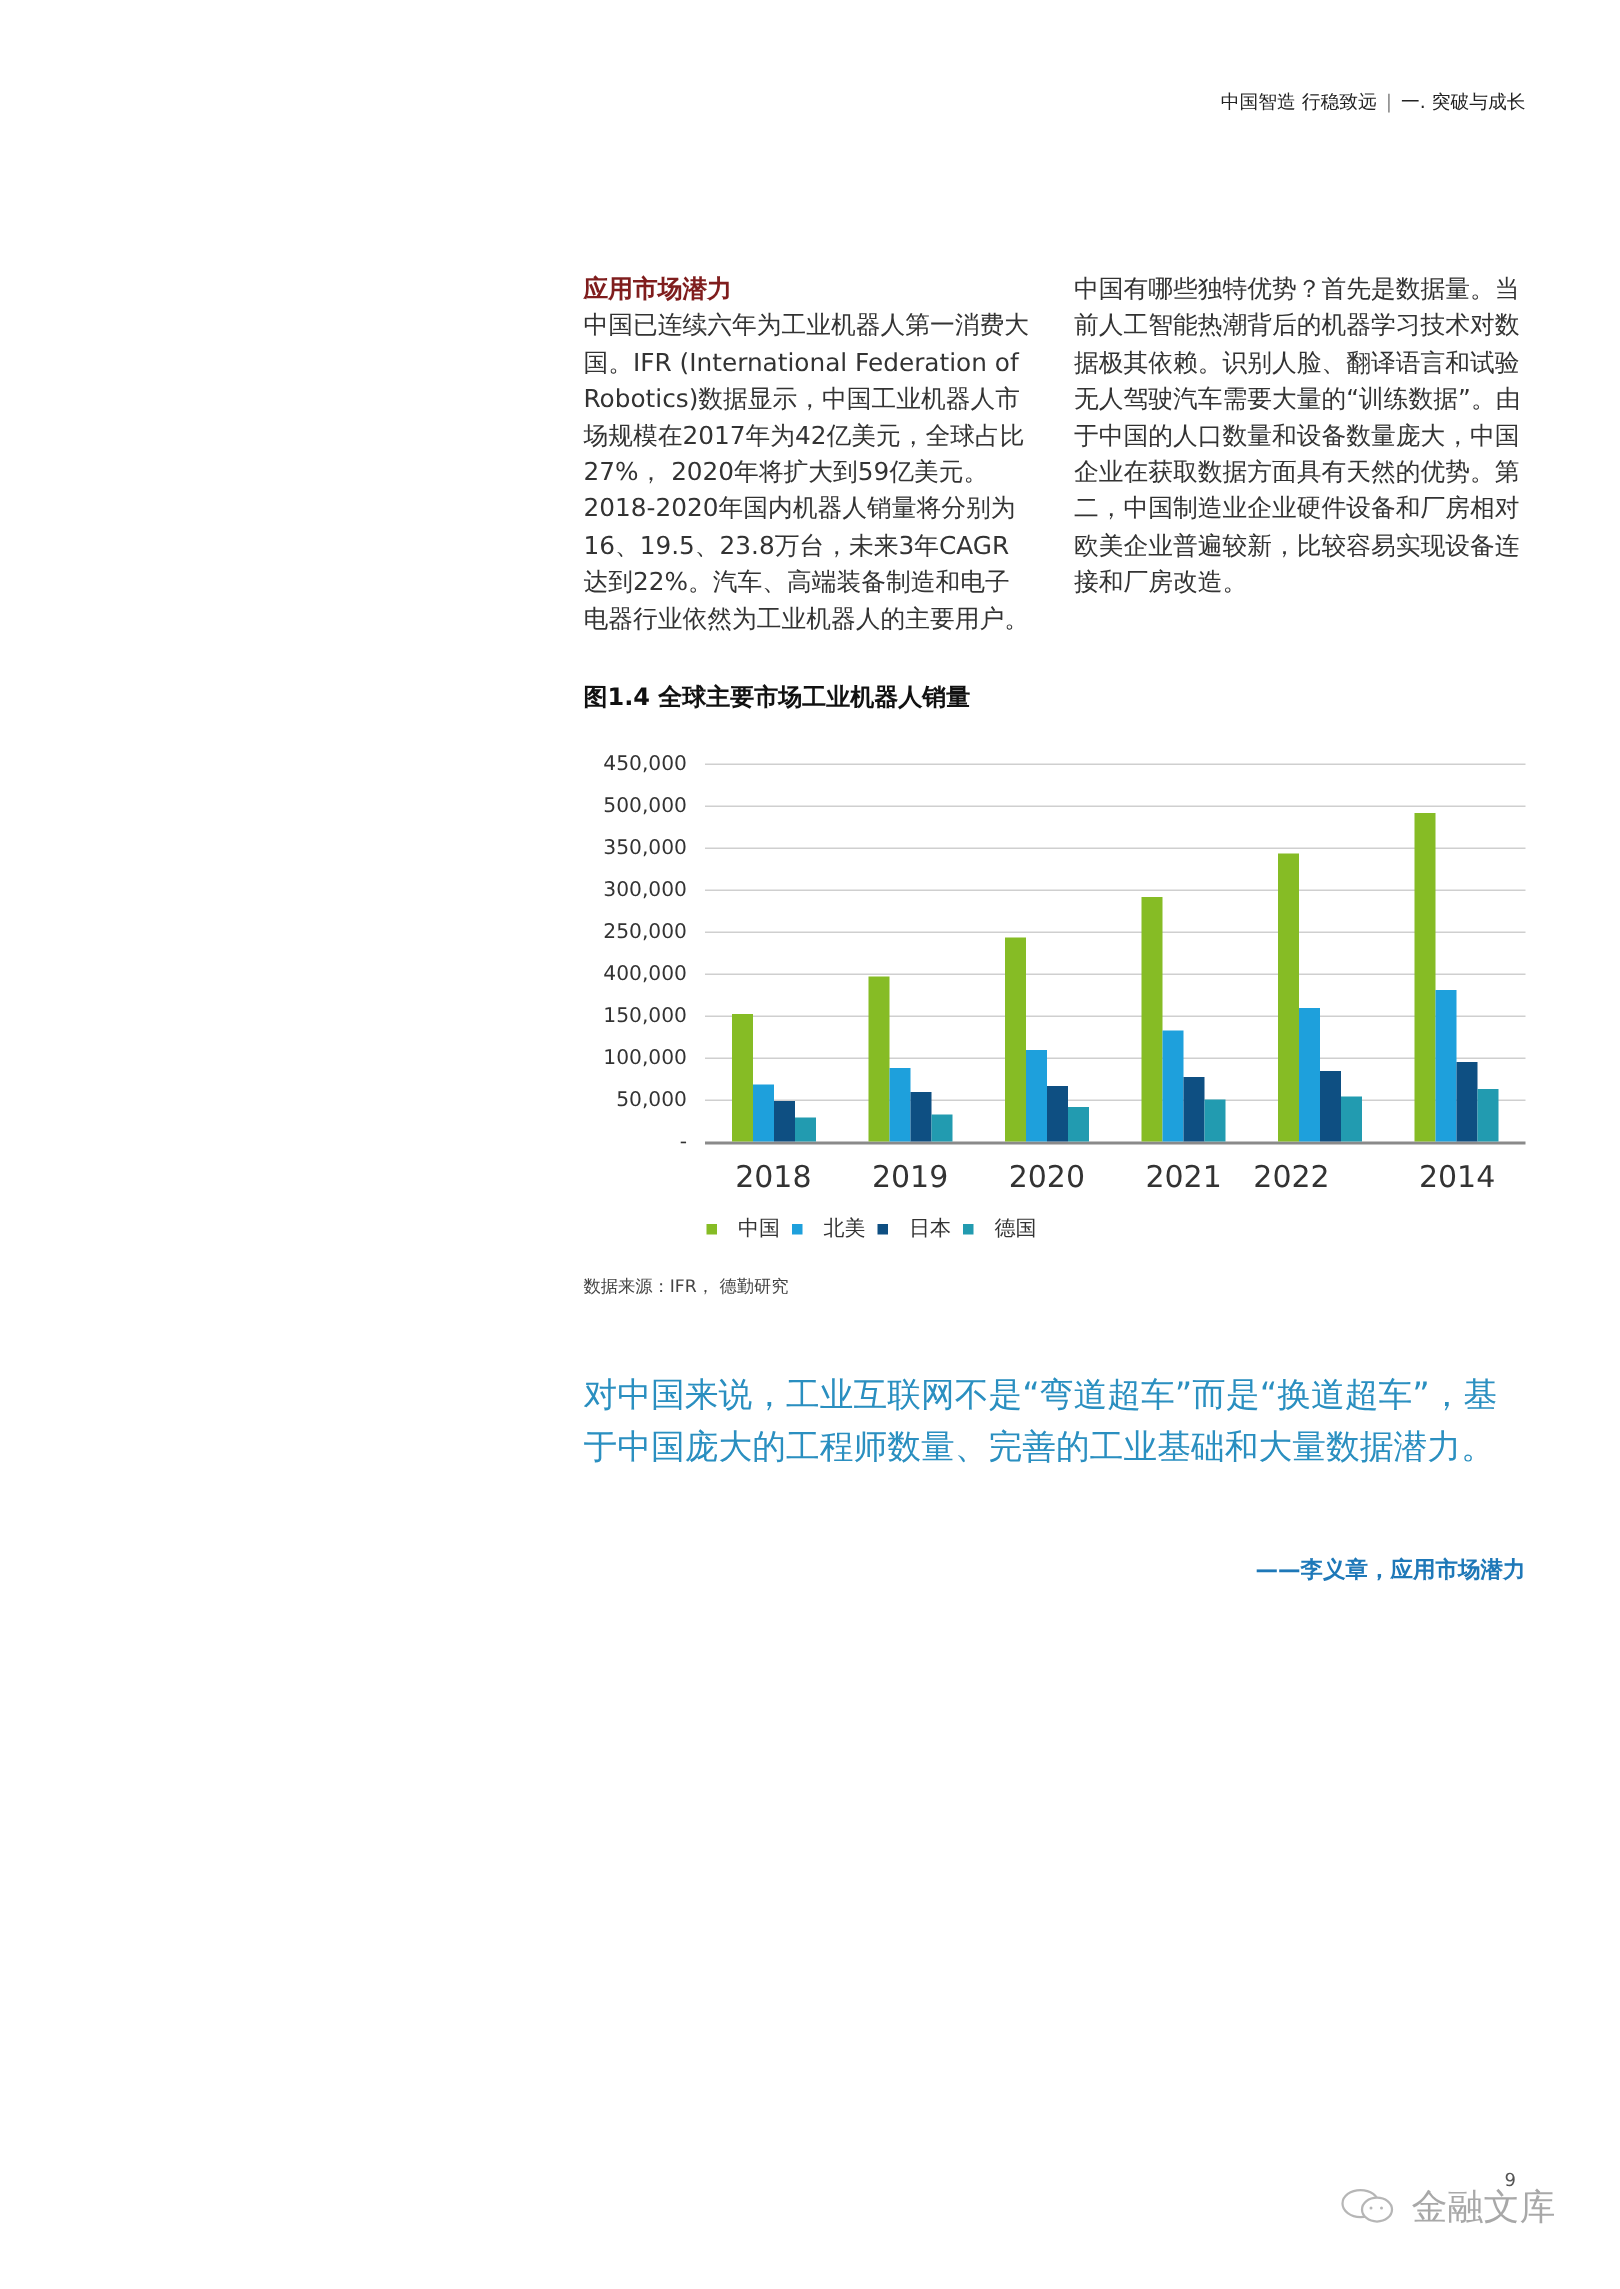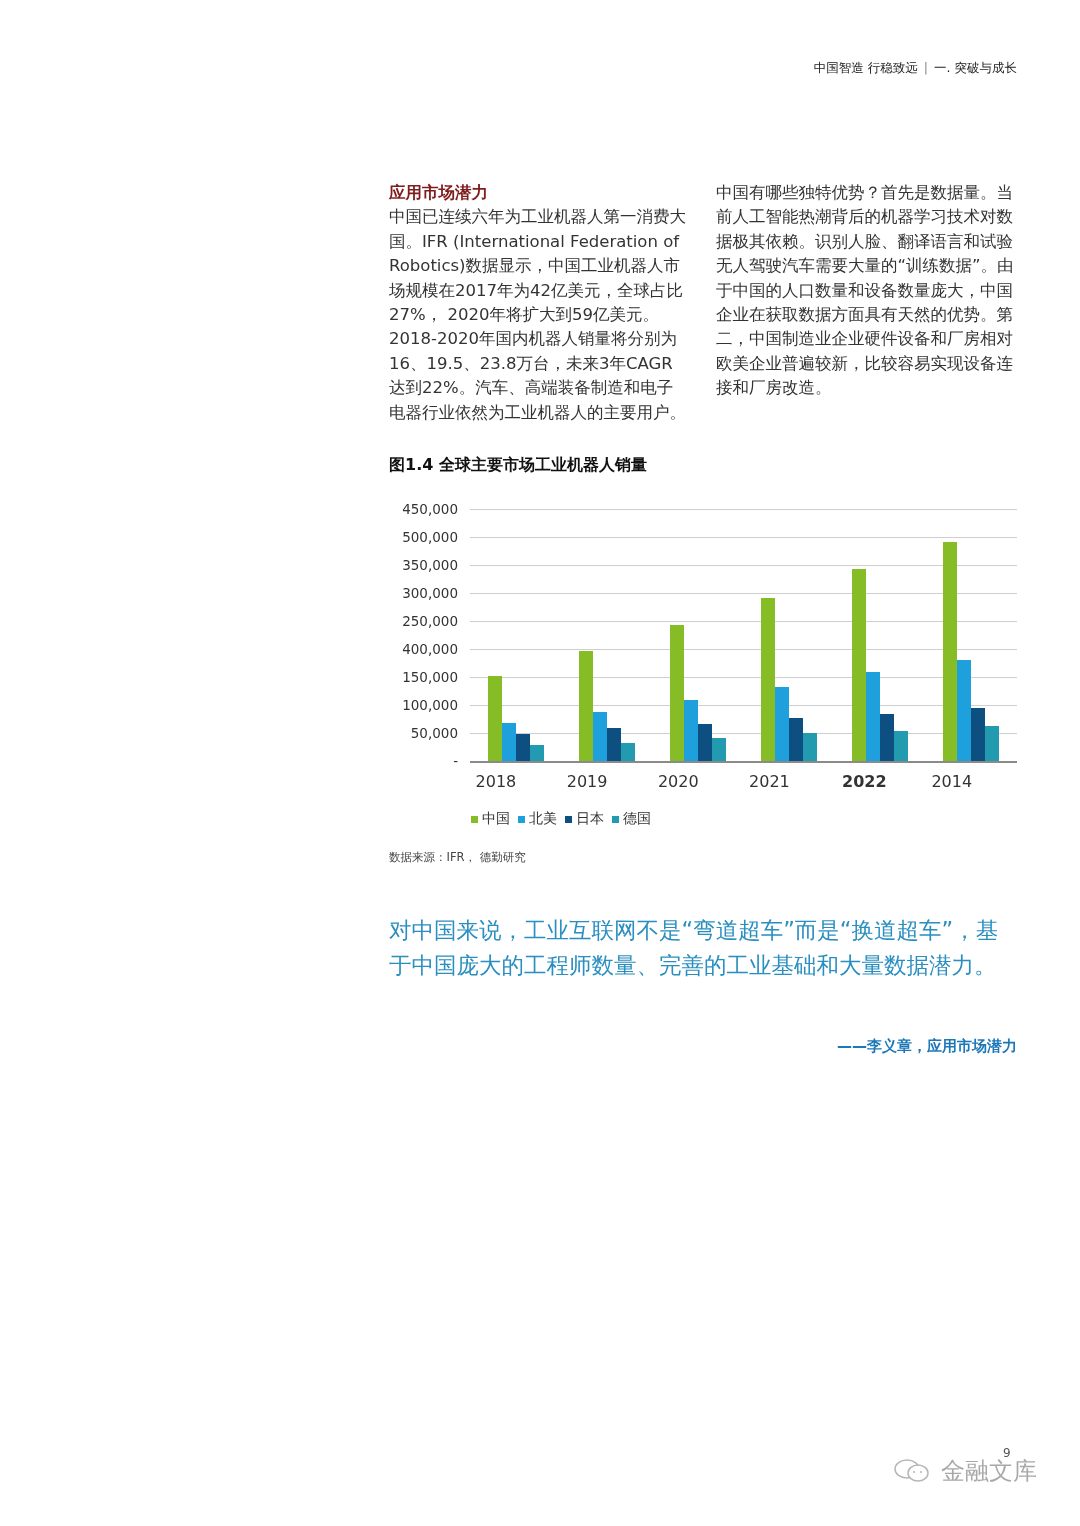--- a/index.html
+++ b/index.html
@@ -17,23 +17,23 @@
   .col.left { left: 389px; width: 300px; }
   .col.right { left: 716px; width: 300px; }
   .section-heading { color: #7f1d1d; font-weight: bold; font-size: 16.5px; }
   .body-text { white-space: pre-wrap; }
   .fig-title { position: absolute; left: 389px; top: 455px; font-size: 16px; font-weight: bold; color: #111; }
   .chart { position: absolute; left: 380px; top: 495px; width: 650px; height: 300px; }
   .y-tick { position: absolute; left: 12px; width: 66px; text-align: right; font-size: 13.5px; color: #333; transform: translateY(-50%); }
   .grid-line { position: absolute; left: 90px; width: 547px; height: 1px; background: #cfcfcf; }
   .axis-line { position: absolute; left: 90px; width: 547px; height: 2px; background: #8a8a8a; }
   .bar { position: absolute; bottom: 0; }
-  .x-tick { position: absolute; top: 277px; width: 80px; font-size: 16px; color: #333; }
+  .x-tick { position: absolute; top: 277px; width: 80px; text-align: center; font-size: 20px; color: #333; }
   .legend { position: absolute; left: 471px; top: 810px; font-size: 14px; color: #333; display: flex; gap: 8px; }
-  .legend-item { display: flex; align-items: center; gap: 4px; }
+  .legend-item { display: flex; align-items: center; gap: 14px; }
   .legend-swatch { width: 7px; height: 7px; display: inline-block; }
   .source { position: absolute; left: 389px; top: 850px; font-size: 11.5px; color: #444; }
   .quote { position: absolute; left: 389px; top: 913px; width: 630px; font-size: 22.5px; line-height: 35px; color: #2a8fc0; }
   .attribution { position: absolute; right: 63px; top: 1037px; font-size: 15px; font-weight: bold; color: #1e78b8; }
   .watermark { position: absolute; left: 893px; top: 1455px; display: flex; align-items: center; gap: 8px; color: #9a9a9a; font-size: 24px; opacity: .85; }
   .page-num { position: absolute; left: 1003px; top: 1446px; font-size: 12px; color: #555; }
 </style>
 </head>
 <body>
 
@@ -90,21 +90,21 @@
     <div class="x-tick" style="left: 277.917px;">2020</div>
     <div class="bar" style="left: 381.083px; width: 14px; top: 103.04px; height: 162.96px; bottom: auto; background: rgb(134, 188, 37);"></div>
     <div class="bar" style="left: 395.083px; width: 14px; top: 192.08px; height: 73.92px; bottom: auto; background: rgb(30, 160, 220);"></div>
     <div class="bar" style="left: 409.083px; width: 14px; top: 222.88px; height: 43.12px; bottom: auto; background: rgb(14, 79, 130);"></div>
     <div class="bar" style="left: 423.083px; width: 14px; top: 238px; height: 28px; bottom: auto; background: rgb(34, 155, 176);"></div>
     <div class="x-tick" style="left: 369.083px;">2021</div>
     <div class="bar" style="left: 472.25px; width: 14px; top: 73.92px; height: 192.08px; bottom: auto; background: rgb(134, 188, 37);"></div>
     <div class="bar" style="left: 486.25px; width: 14px; top: 176.96px; height: 89.04px; bottom: auto; background: rgb(30, 160, 220);"></div>
     <div class="bar" style="left: 500.25px; width: 14px; top: 218.96px; height: 47.04px; bottom: auto; background: rgb(14, 79, 130);"></div>
     <div class="bar" style="left: 514.25px; width: 14px; top: 235.76px; height: 30.24px; bottom: auto; background: rgb(34, 155, 176);"></div>
-    <div class="x-tick" style="left: 462px; font-weight: bold;">2022</div>
+    <div class="x-tick" style="left: 441px;">2022</div>
     <div class="bar" style="left: 563.417px; width: 14px; top: 47.04px; height: 218.96px; bottom: auto; background: rgb(134, 188, 37);"></div>
     <div class="bar" style="left: 577.417px; width: 14px; top: 165.2px; height: 100.8px; bottom: auto; background: rgb(30, 160, 220);"></div>
     <div class="bar" style="left: 591.417px; width: 14px; top: 212.8px; height: 53.2px; bottom: auto; background: rgb(14, 79, 130);"></div>
     <div class="bar" style="left: 605.417px; width: 14px; top: 231.28px; height: 34.72px; bottom: auto; background: rgb(34, 155, 176);"></div>
     <div class="x-tick" style="left: 551.417px;">2014</div>
   </div>
 
 <div class="legend" id="legend">
     <span class="legend-item">
       <span class="legend-swatch" style="background: rgb(134, 188, 37);"></span>

